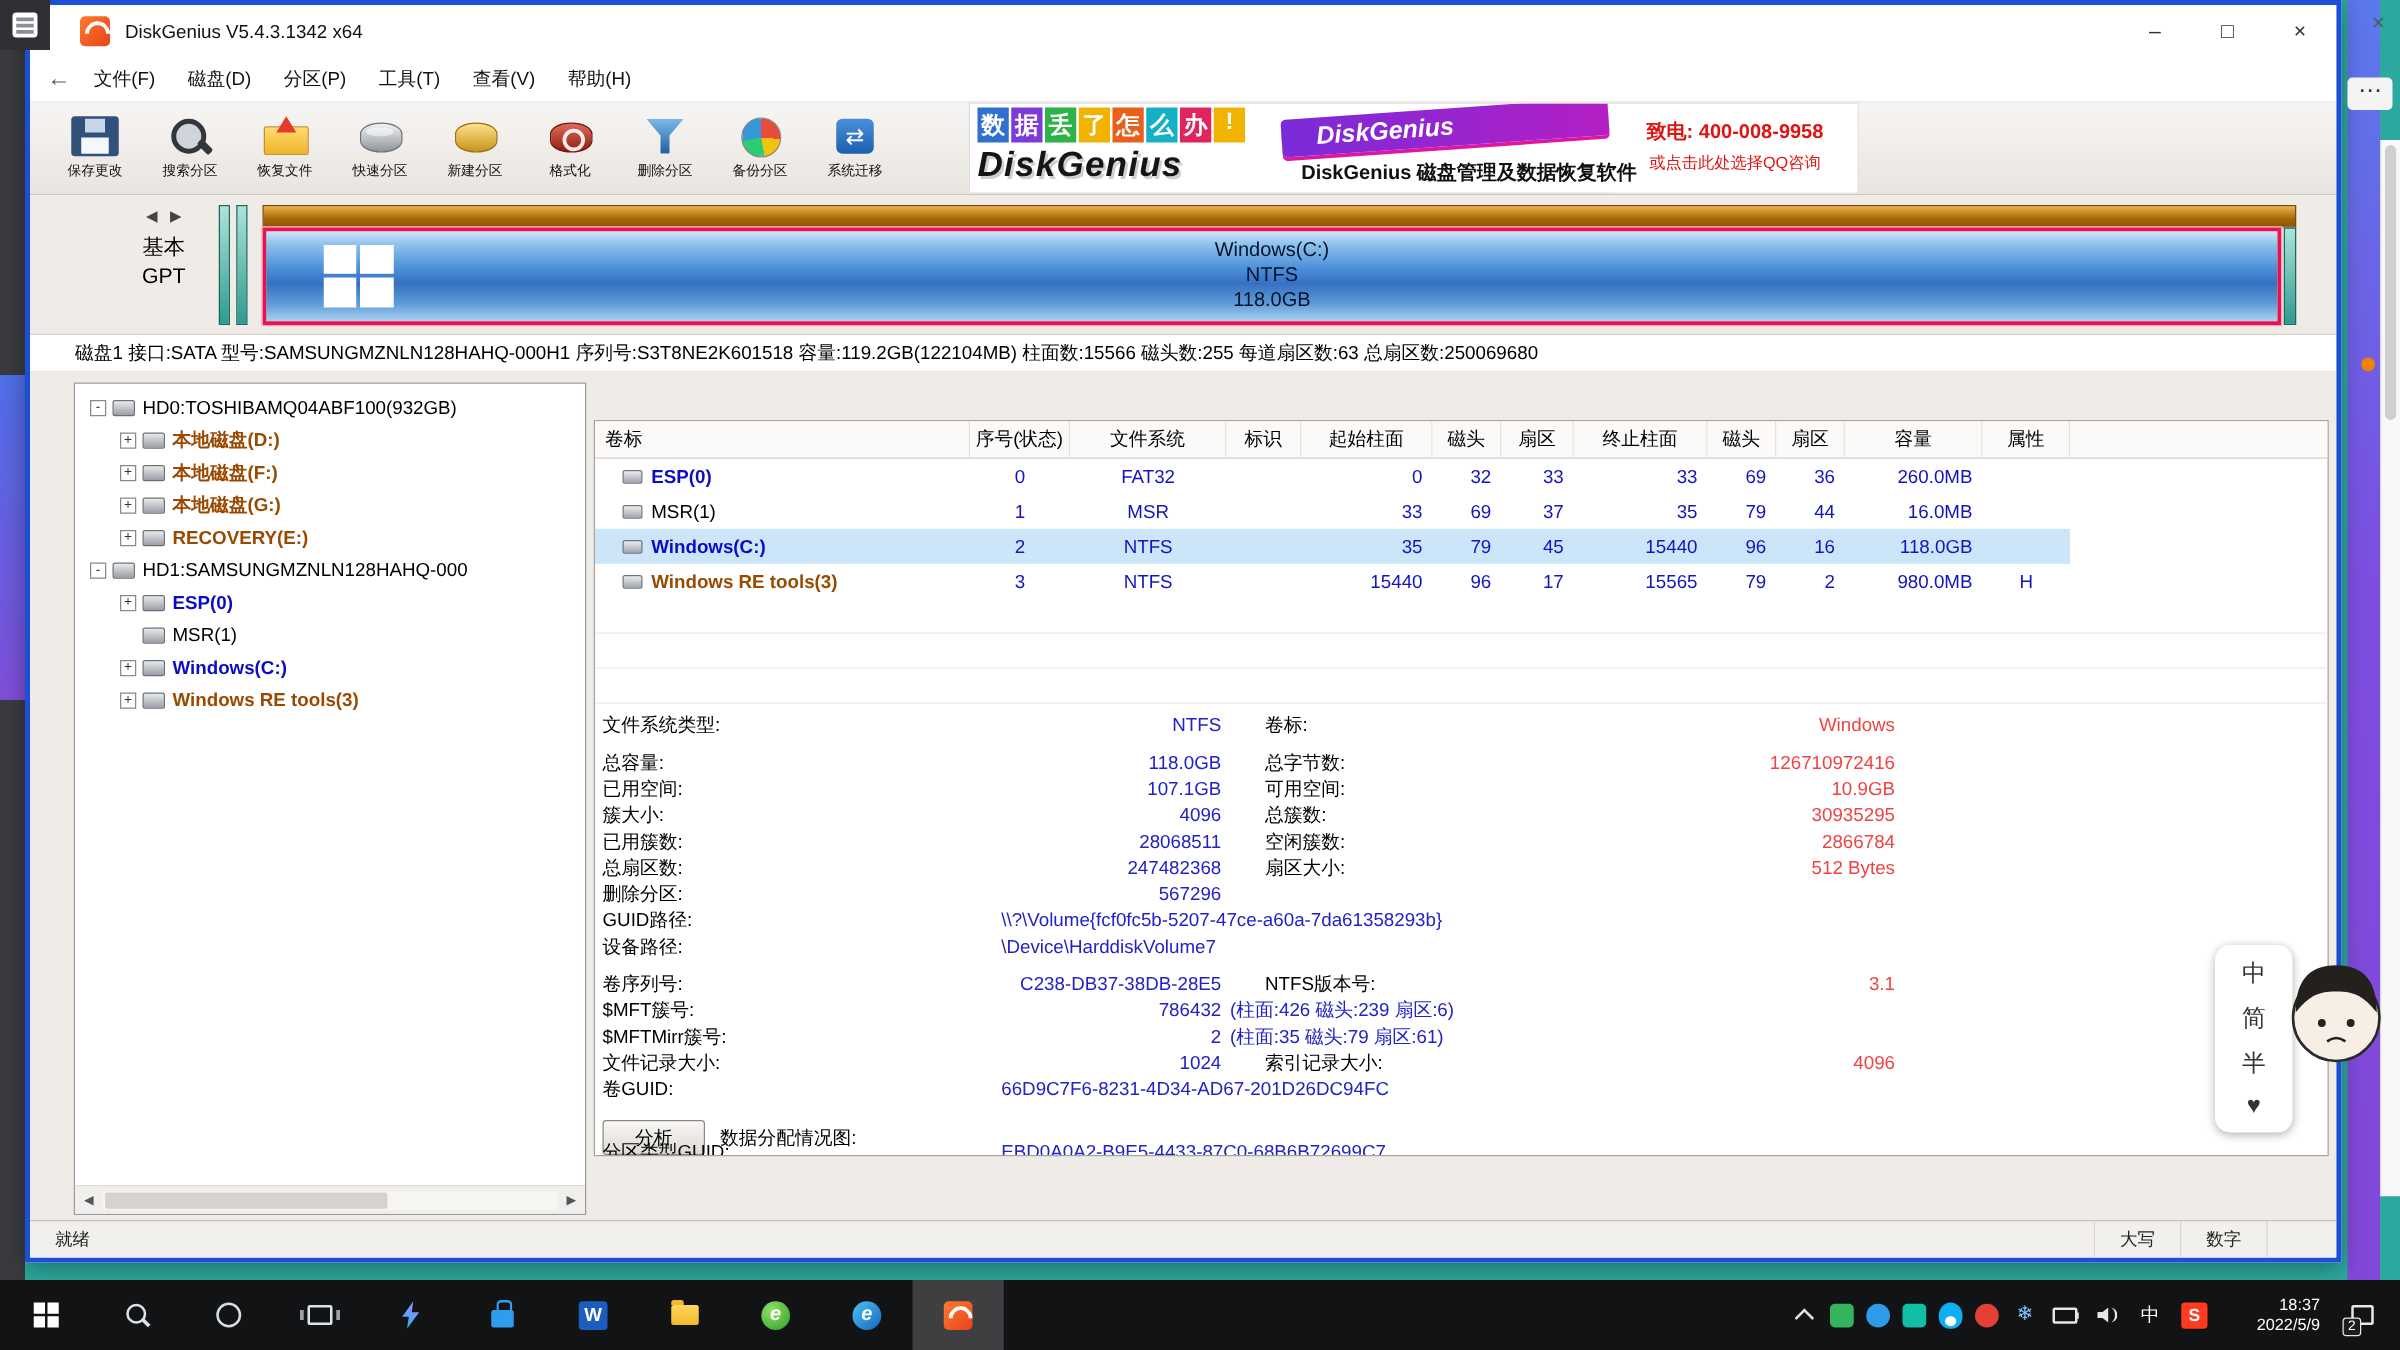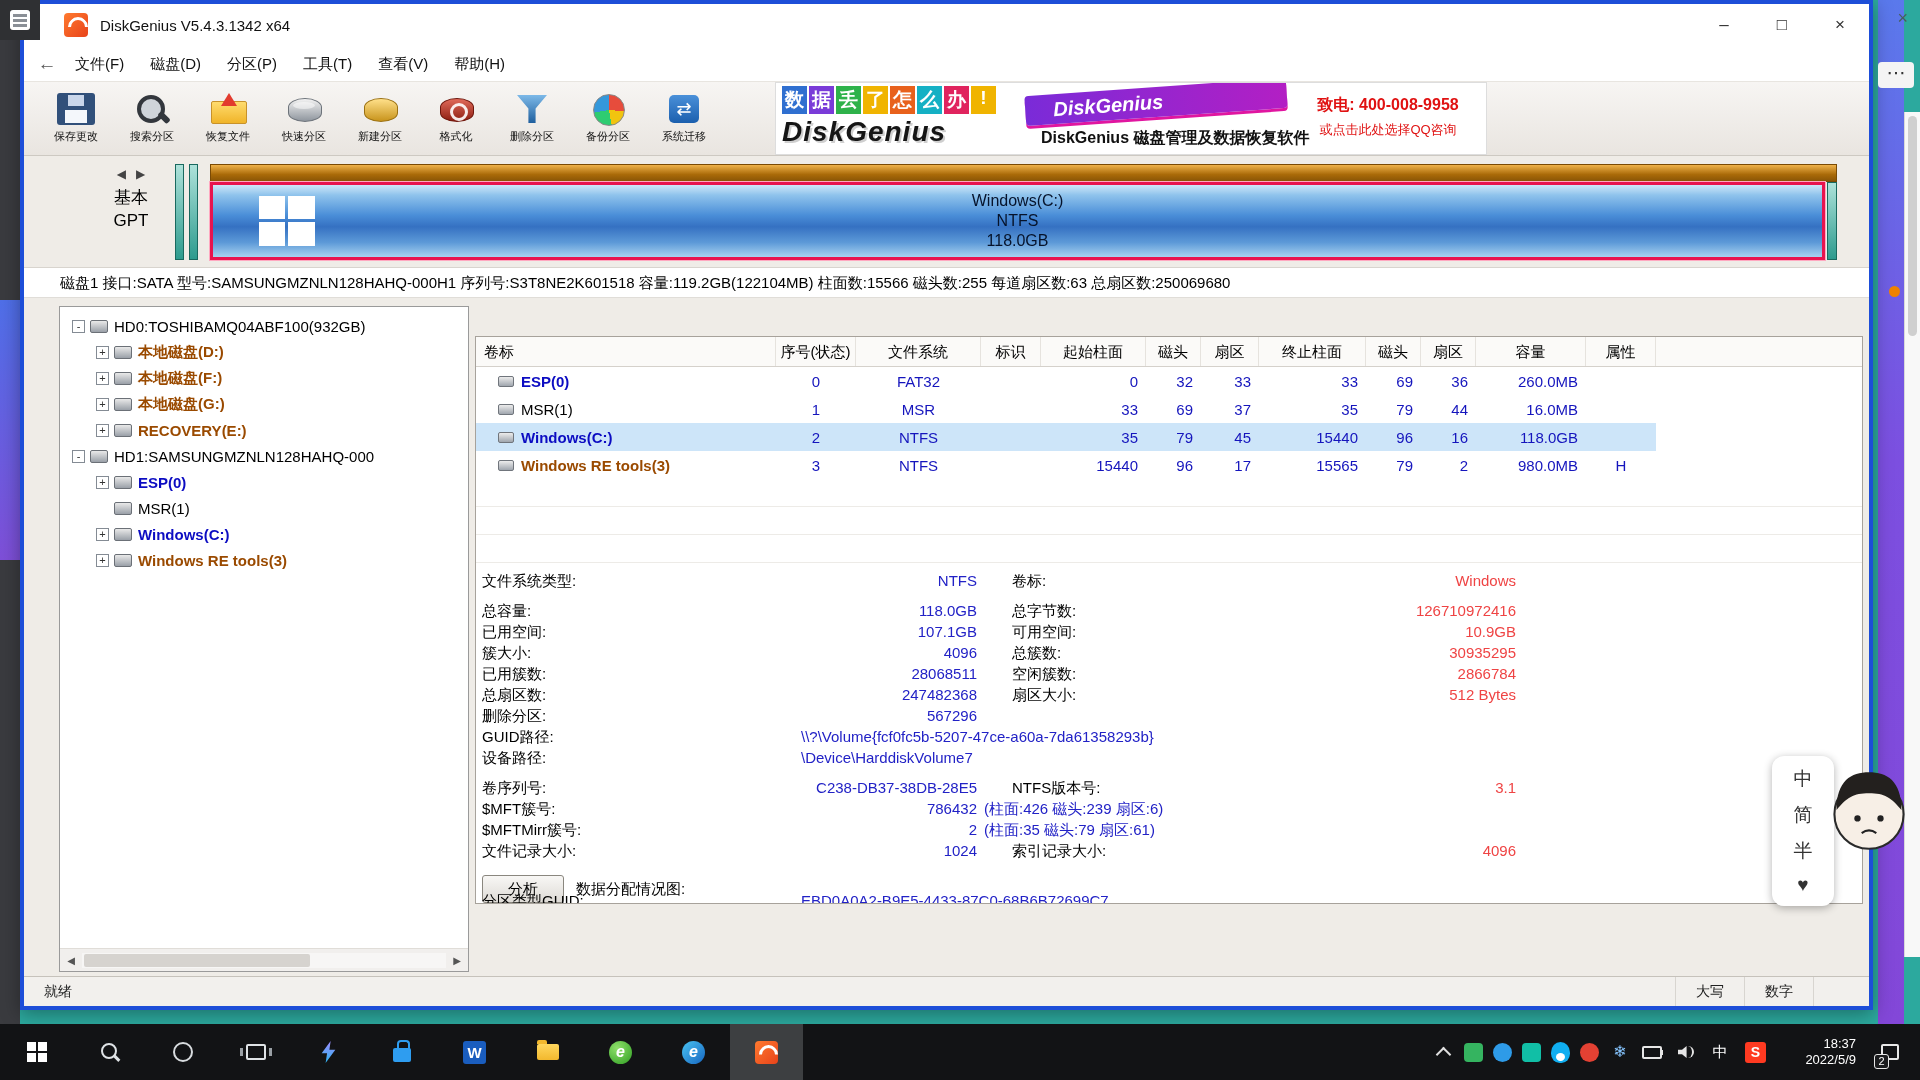--- a/index.html
+++ b/index.html
@@ -611,20 +611,26 @@
               <span class="dl2"></span>
               <span class="dv2"></span>
             </div>
               <div class="drow idx-14 t-n">
               <span class="dl1">文件记录大小:</span>
               <span class="dv1">1024</span>
               <span class="dsfx"></span>
               <span class="dl2">索引记录大小:</span>
               <span class="dv2">4096</span>
             </div>
+              <div class="drow idx-15 t-wide">
+              <span class="dl1">卷GUID:</span>
+              <span class="dv1">66D9C7F6-8231-4D34-AD67-201D26DC94FC</span>
+              <span class="dsfx"></span>
+
+            </div>
             </div>
           <div class="analyze-row">
             <button class="abtn">分析</button>
             <span class="alabel">数据分配情况图:</span>
           </div>
           <div class="bottomrow">
             <span class="bl">分区类型GUID:</span>
             <span class="bv">EBD0A0A2-B9E5-4433-87C0-68B6B72699C7</span>
           </div>
         </div>

